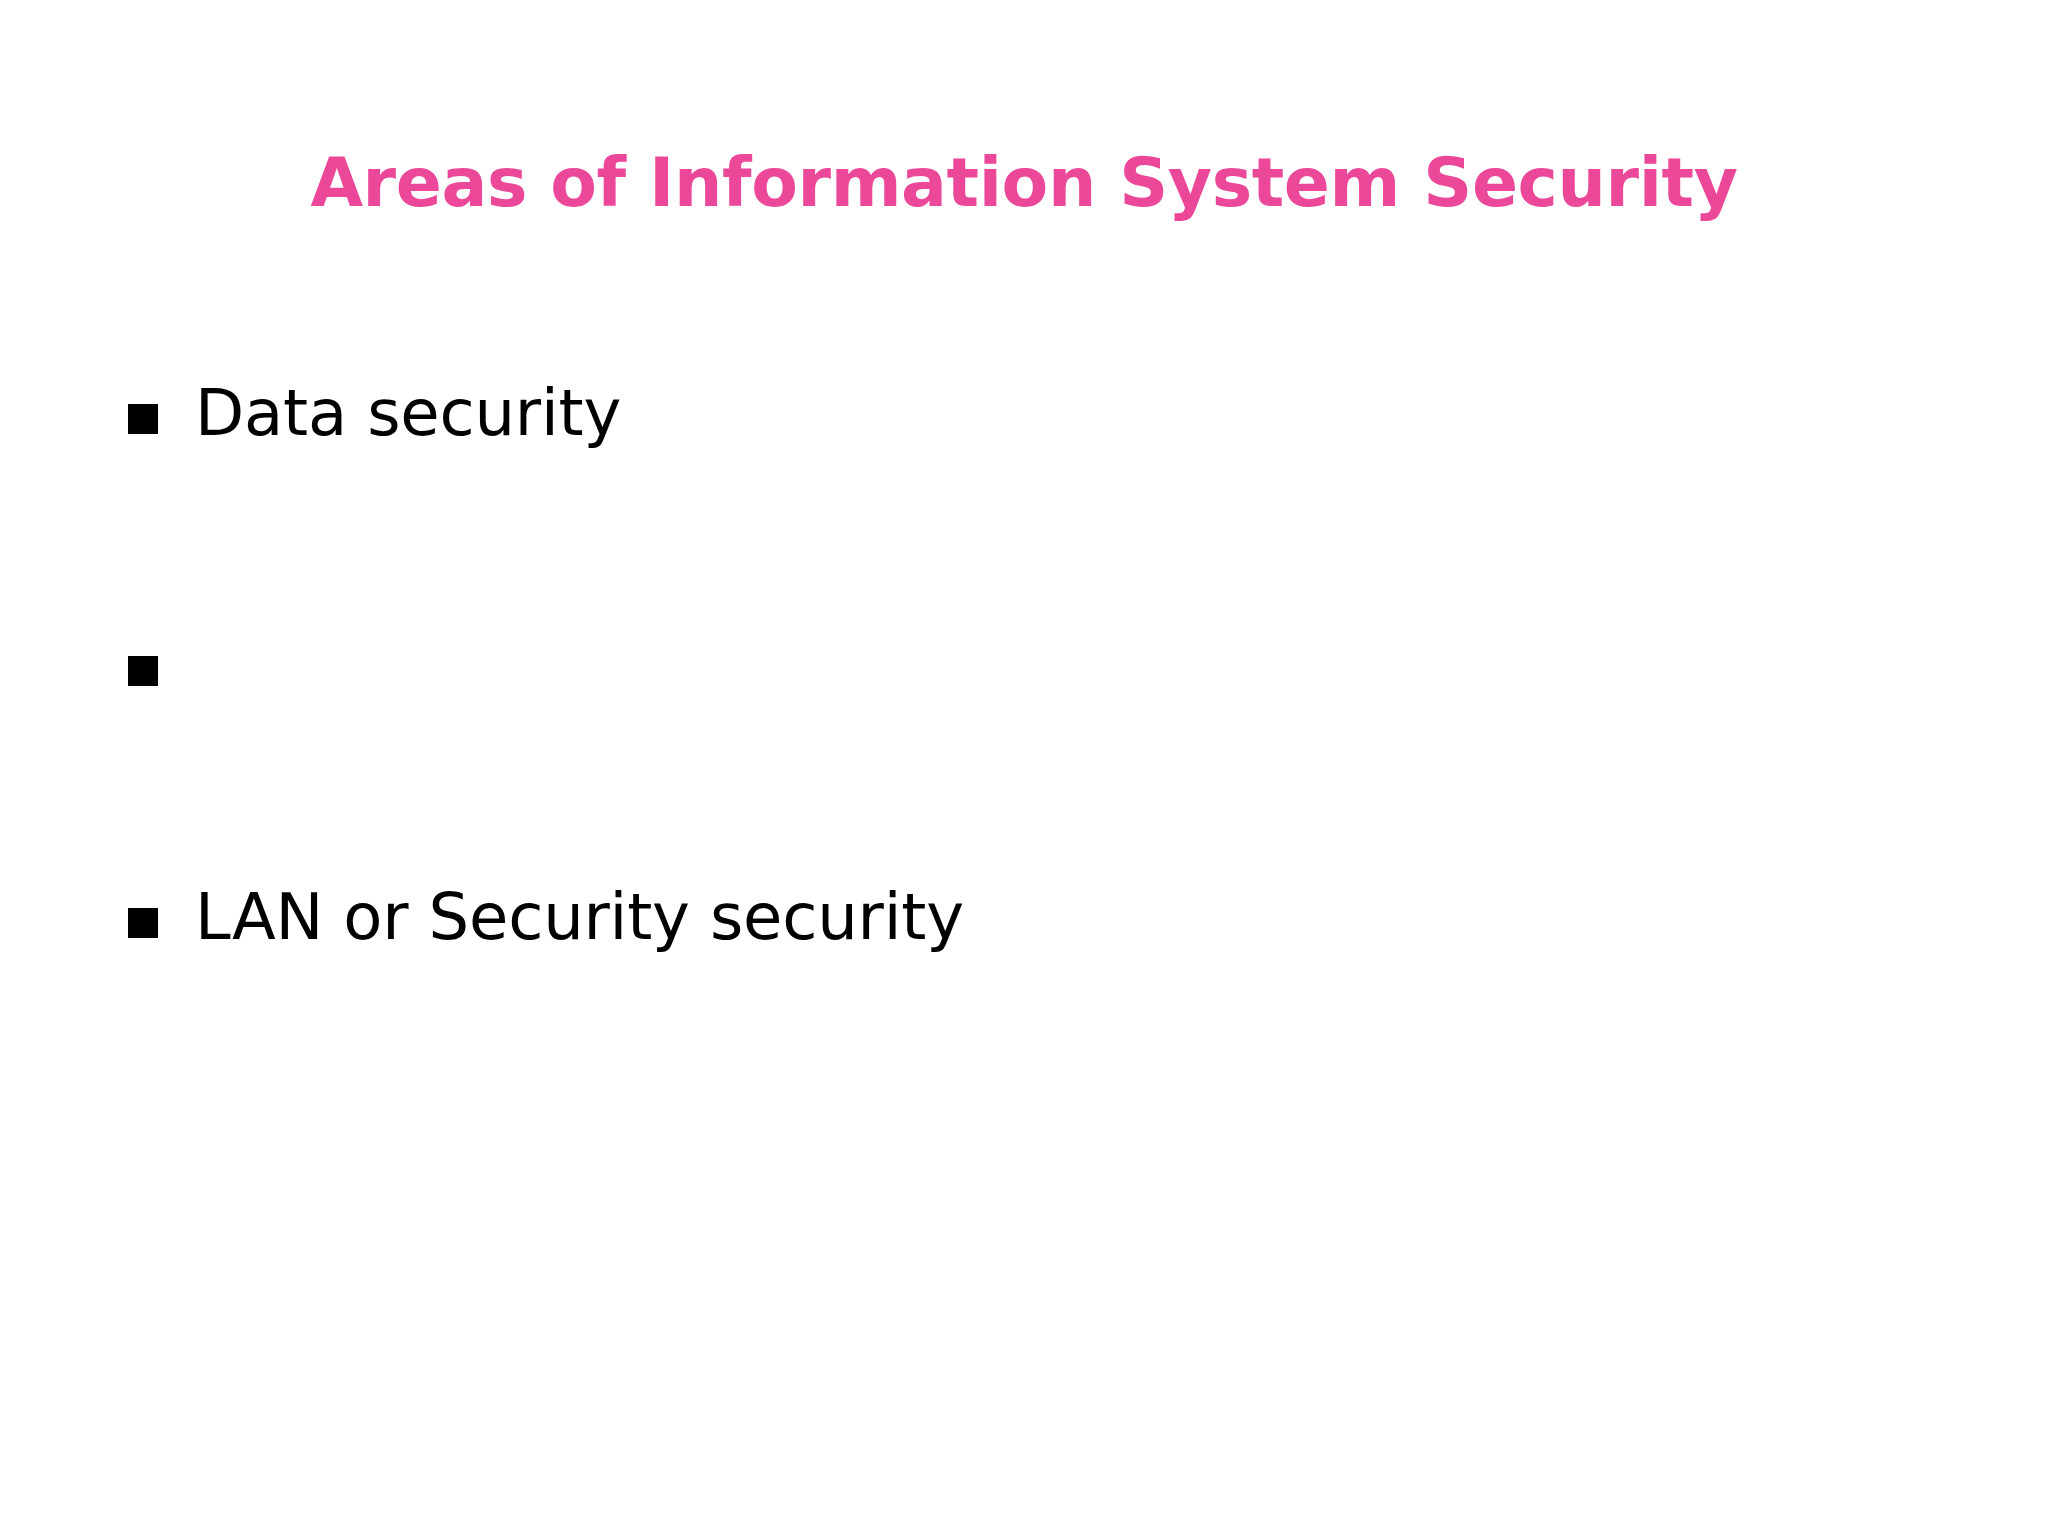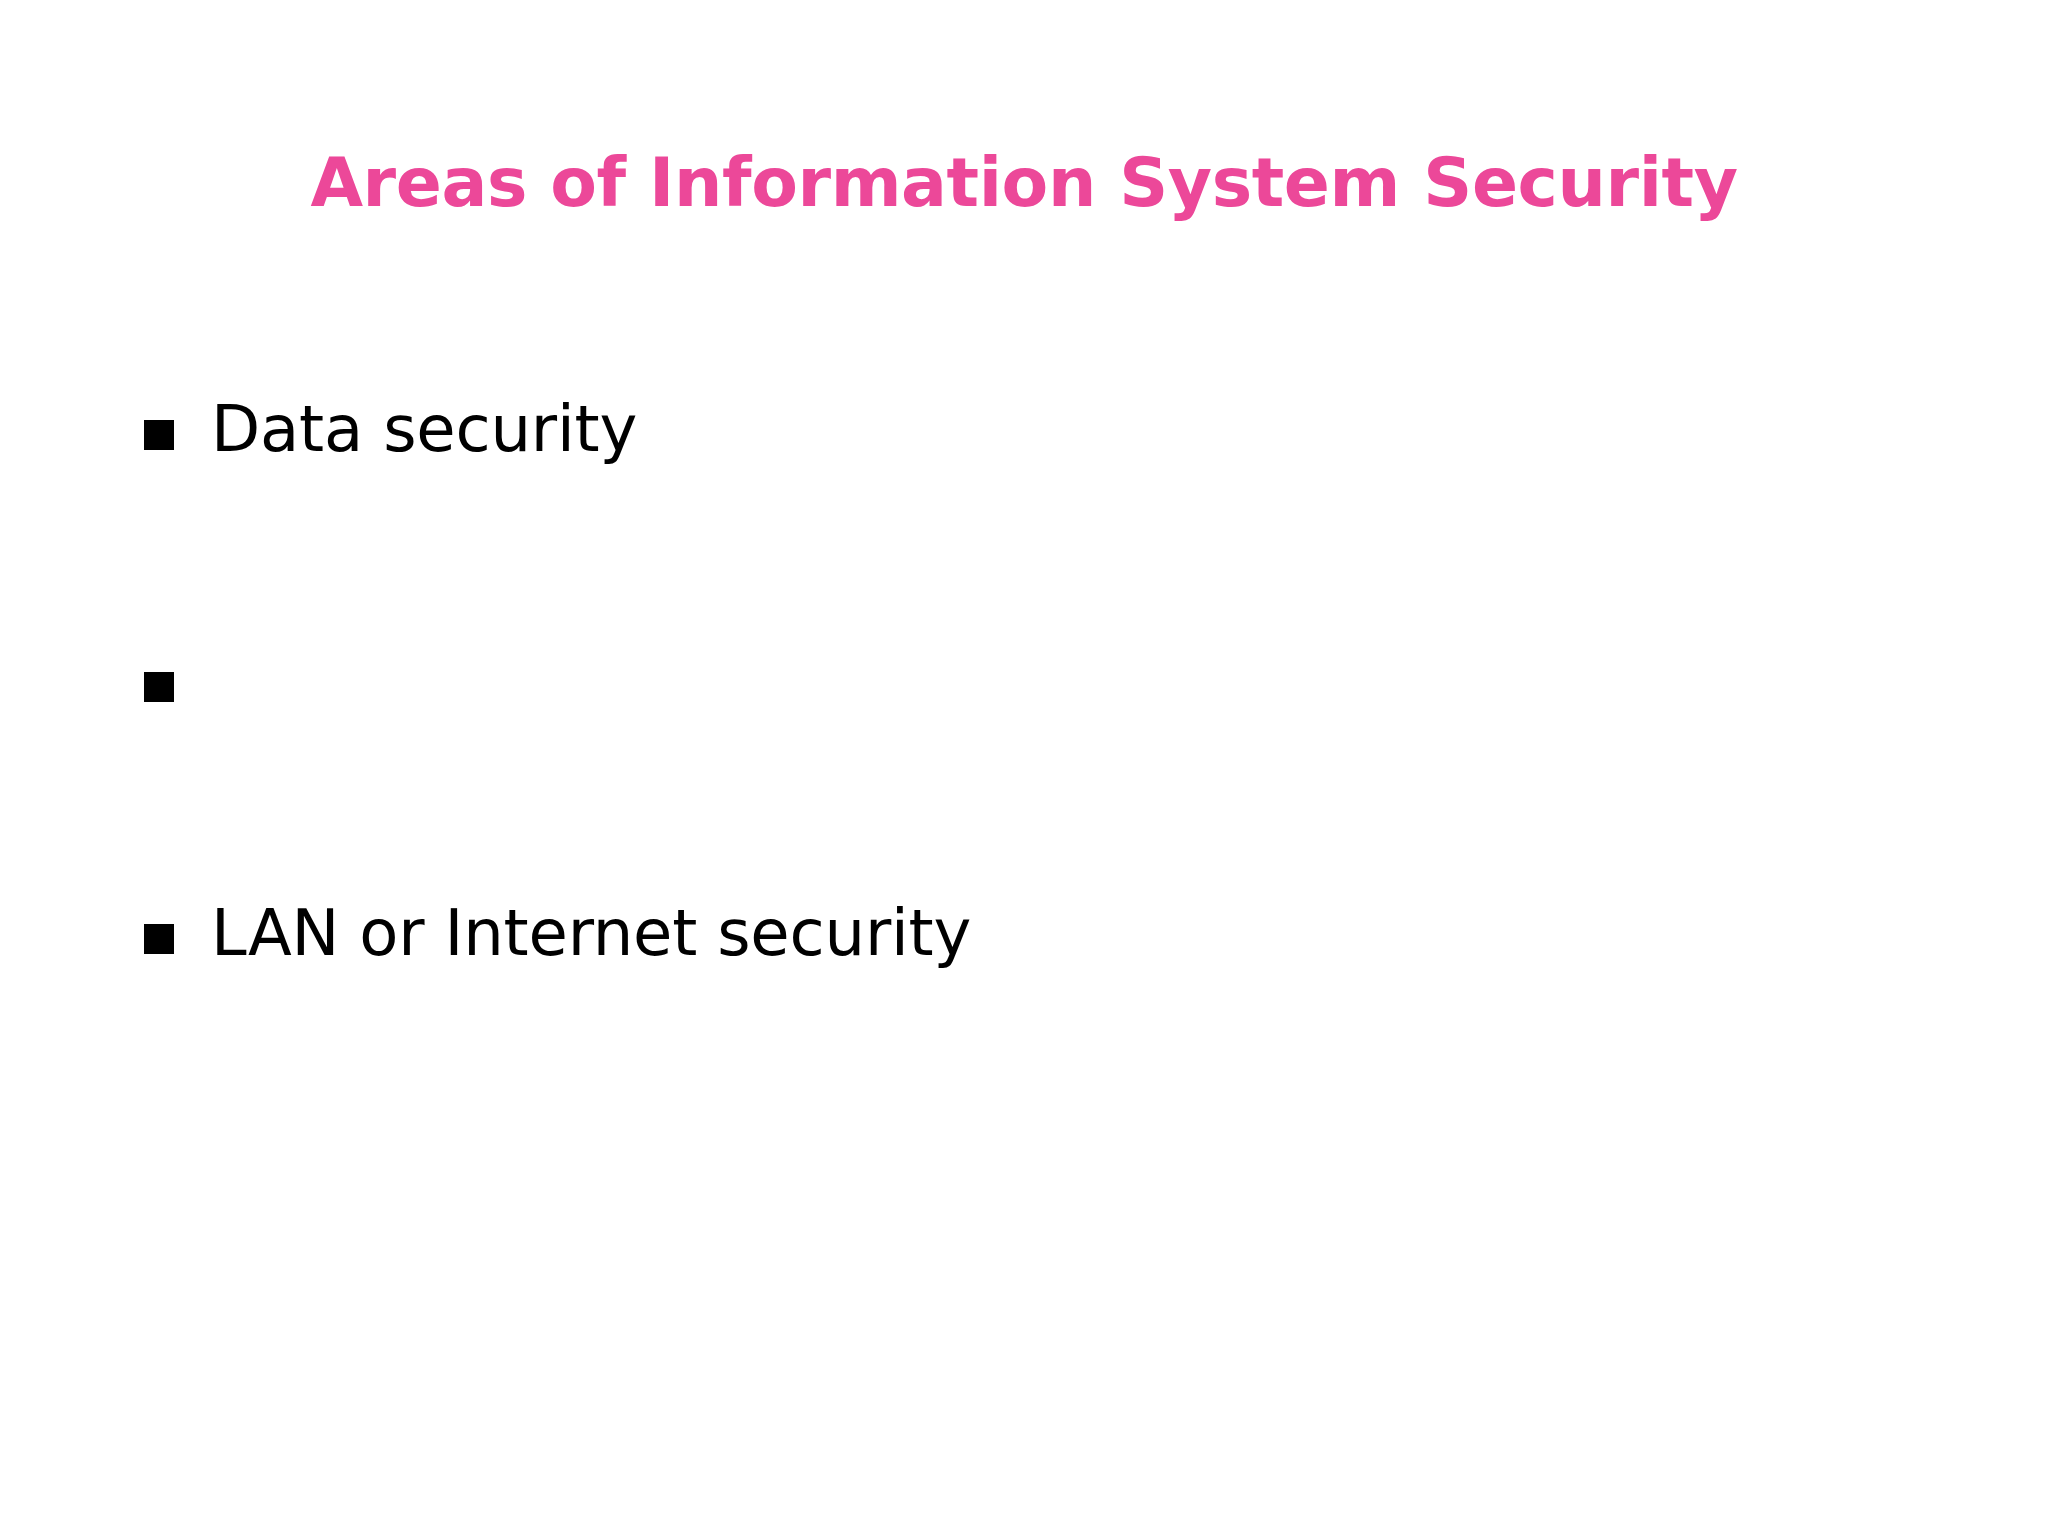--- a/index.html
+++ b/index.html
@@ -31,21 +31,21 @@
     line-height: 1.08;
     letter-spacing: -0.4px;
     color: #ec4899;
     white-space: nowrap;
   }
   .bullet-list {
     position: absolute;
     left: 128px;
     top: 378px;
     right: 120px;
-    margin: 16px;
+    margin: 0;
     padding: 0;
     list-style: none;
   }
   .bullet-item {
     display: flex;
     align-items: flex-start;
     margin: 0 0 172px 0;
     min-height: 80px;
   }
   .bullet-item:last-child {
@@ -82,19 +82,19 @@
       <span class="bullet-marker"></span>
       <span class="bullet-text">Data security</span>
     </li>
 
     <li class="bullet-item">
       <span class="bullet-marker"></span>
     </li>
 
     <li class="bullet-item">
       <span class="bullet-marker"></span>
-      <span class="bullet-text">LAN or Internet security</span>
+      <span class="bullet-text">LAN or Security security</span>
     </li>
 
 
   </ul>
 
 </div>
 
 </body></html>

